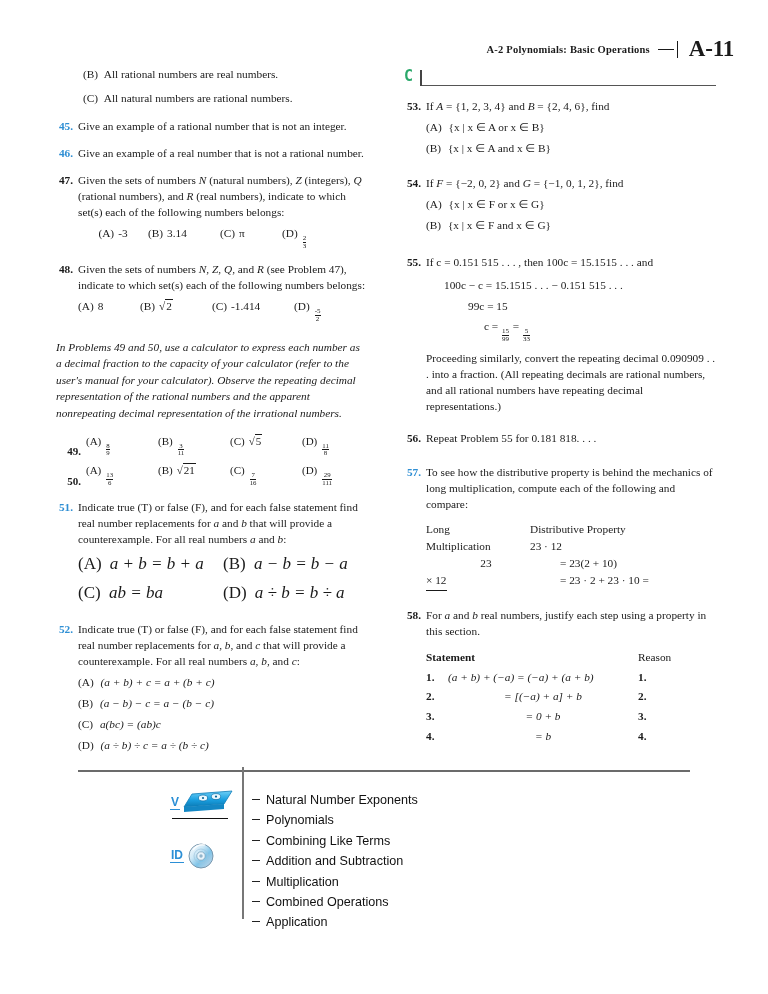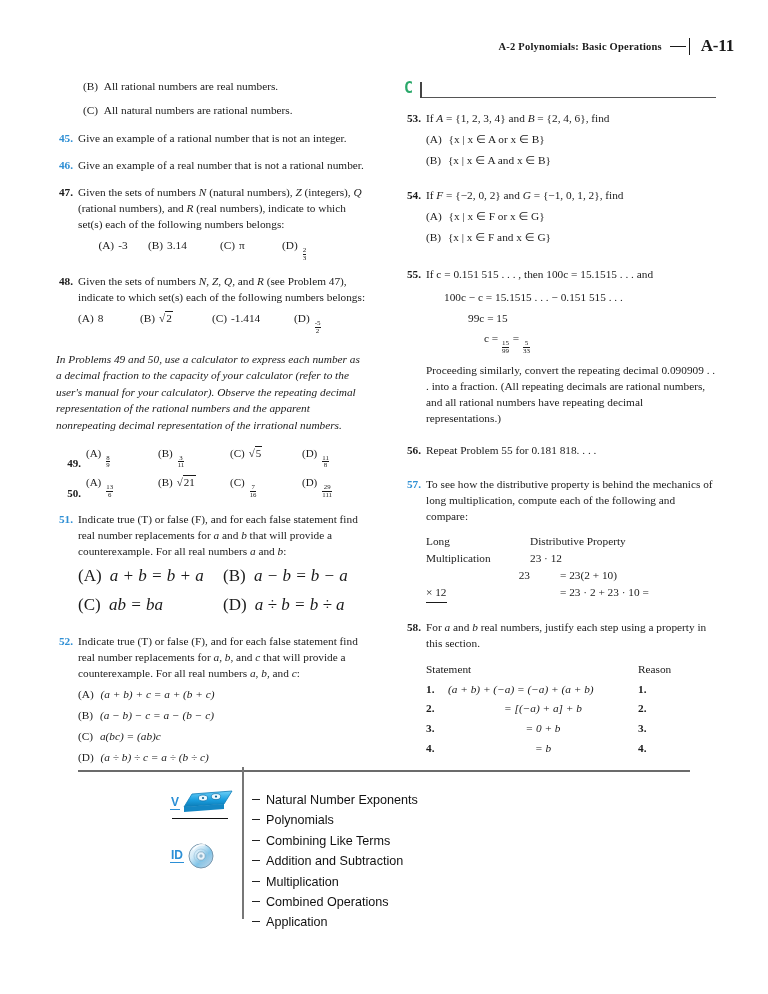--- a/index.html
+++ b/index.html
@@ -38,30 +38,30 @@
     background: #1a1a1a;
     margin: 0 3px 0 8px;
   }
   .rh-vrule {
     width: 1px;
     height: 17px;
     background: #1a1a1a;
     margin-right: 11px;
   }
   .rh-folio {
-    font-size: 17px;
+    font-size: 23px;
     font-weight: bold;
     font-family: "Liberation Serif", serif;
     letter-spacing: -0.2px;
   }
 
   
   .columns {
     position: absolute;
-    top: 78px;
+    top: 66px;
     left: 56px;
     width: 660px;
     display: flex;
     gap: 36px;
   }
   .col { width: 312px; }
 
   
   .ex {
     display: flex;
@@ -182,32 +182,32 @@
   .derive { margin: 5px 0 7px 0; font-size: 11.3px; line-height: 1.8; }
   .derive .ln { display: block; white-space: nowrap; }
   .d1 { padding-left: 18px; }
   .d2 { padding-left: 42px; }
   .d3 { padding-left: 58px; }
 
   
   .cmp { display: flex; margin-top: 9px; font-size: 11.3px; line-height: 1.5; }
   .cmp .lcol { width: 104px; }
   .cmp .rcol { flex: 1 1 auto; }
-  .cmp .ctr { text-align: right; padding-left: 16px; }
+  .cmp .ctr { text-align: center; padding-left: 16px; }
   .ul-under { border-bottom: 1.2px solid #1a1a1a; display: inline-block; padding-bottom: 1px; }
   .ind1 { padding-left: 30px; }
 
   
   .sr { margin-top: 9px; font-size: 11.3px; }
   .sr-row { display: flex; line-height: 1.75; }
   .sr .c1 { width: 22px; font-weight: bold; }
   .sr .c2 { width: 190px; }
   .sr .c3 { width: 40px; font-weight: bold; }
   .sr-head { display: flex; line-height: 1.75; }
-  .sr-head .h1 { width: 212px; }
+  .sr-head .h1 { width: 212px; font-weight: bold; }
 
   
   .opener {
     position: absolute;
     left: 78px;
     top: 765px;
     width: 612px;
   }
   .opener-title {
     font-family: "DejaVu Sans Mono", monospace;

